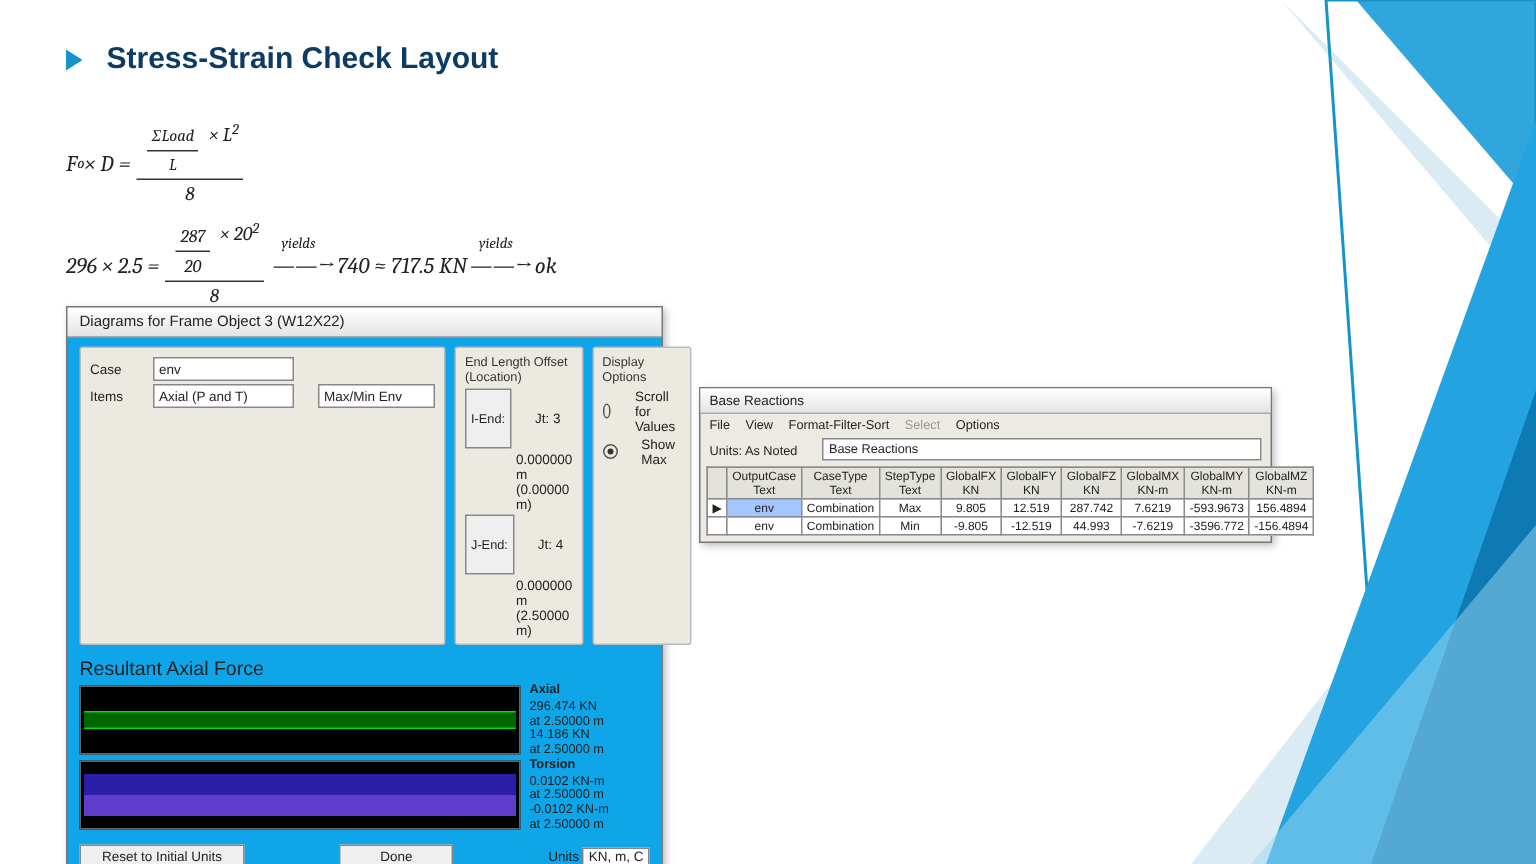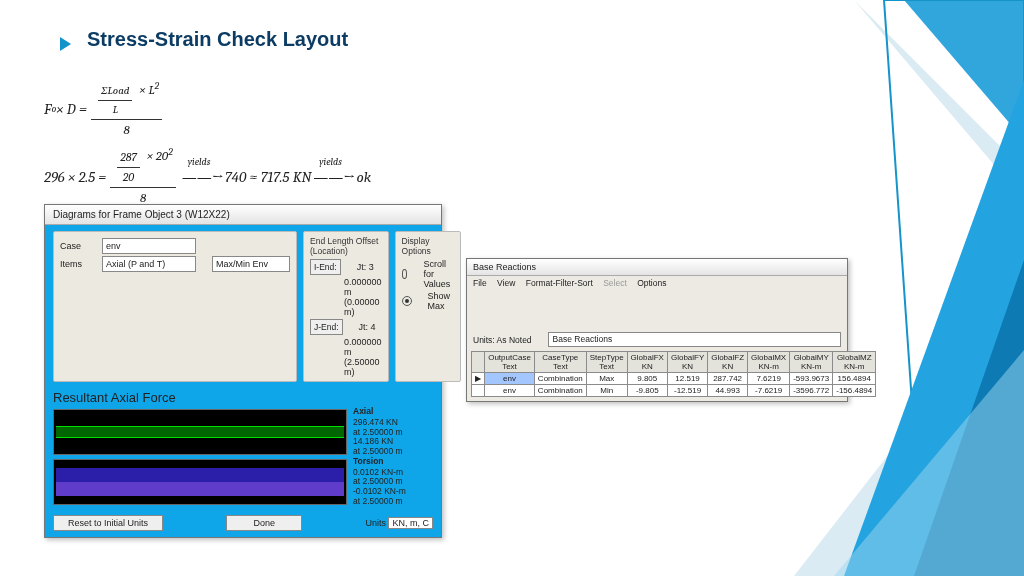--- a/index.html
+++ b/index.html
@@ -20,22 +20,21 @@
     top: 0;
     width: 300px;
     height: 576px;
     pointer-events: none;
   }
   .title-row {
     position: absolute;
     left: 44px;
     top: 28px;
     display: flex;
-    align-items: flex-end;
-    margin-left: 16px;
+    align-items: center;
   }
   .title-row .tri {
     width: 0; height: 0;
     border-top: 7px solid transparent;
     border-bottom: 7px solid transparent;
     border-left: 11px solid #1594c9;
     margin-right: 16px;
   }
   .title-row h1 {
     margin: 0;
@@ -80,21 +79,21 @@
   .panel1 .toprow { display: flex; gap: 6px; align-items: stretch; }
   .grp { border: 1px solid #bbb; background: #ece9e0; padding: 4px 6px; border-radius: 2px; }
   .grp .lgd { font-size: 8.5px; color: #333; margin-bottom: 3px; }
   .left-grp { flex: 1 1 42%; }
   .mid-grp { flex: 1 1 28%; }
   .right-grp { flex: 1 1 30%; }
   .row { display: flex; align-items: center; gap: 16px; margin: 2px 0; }
   .lbl { font-size: 9px; min-width: 26px; }
   .field { background: #fff; border: 1px solid #888; height: 14px; line-height: 14px; padding: 0 3px; font-size: 9px; }
   .dd { width: 86px; white-space: nowrap; overflow: hidden; }
-  .btn-small { background: #efefef; border: 1px solid #888; text-align: center; font-size: 8.5px; padding: 0 3px; height: 14px; line-height: 14px; }
+  .btn-small { background: #efefef; border: 1px solid #888; text-align: center; font-size: 8.5px; padding: 12px 3px; height: 14px; line-height: 14px; }
   .radio { width: 8px; height: 8px; border: 1px solid #555; border-radius: 50%; display: inline-block; vertical-align: middle; }
   .radio.on::after { content:''; display:block; width:4px; height:4px; background:#333; border-radius:50%; margin:2px; }
   .section .lgd2 { font-size: 13px; margin: 8px 0 2px; }
   .plot-row { display: flex; gap: 6px; align-items: center; }
   .plot { flex: 1 1 auto; height: 44px; background: #000; border: 1px solid #666; position: relative; }
   .plot .bar-ax { position:absolute; left:2px; right:2px; top:16px; bottom:16px; background:#060; border-top:1px solid #0d0; border-bottom:1px solid #0d0; }
   .plot .bar-tor { position:absolute; left:2px; right:2px; top:8px; bottom:8px; background:#2b1ea9; }
   .plot .bar-tor2 { position:absolute; left:2px; right:2px; top:22px; bottom:8px; background:#5f3cc9; }
   .plot-vals { width: 80px; font-size: 8.5px; line-height: 1.15; }
   .plot-vals .h { font-weight: bold; margin-bottom: 1px; }
@@ -107,21 +106,21 @@
     top: 258px;
     width: 380px;
     background: #eceae3;
     border: 1px solid #777;
     box-shadow: 2px 2px 5px rgba(0,0,0,.25);
     font-size: 8.5px;
   }
   .panel2 .bar { background: linear-gradient(#fff,#e4e4e4); border-bottom:1px solid #aaa; padding: 3px 6px; font-size: 9px; }
   .panel2 .menu { padding: 2px 6px; }
   .panel2 .menu span { margin-right: 8px; text-align: center; }
-  .panel2 .unitsrow { display:flex; padding:2px 6px; gap:16px; align-items:center;margin-top:40px; }
+  .panel2 .unitsrow { display:flex; padding:2px 6px; gap:16px; align-items:center; }
   .panel2 .unitsrow .sel { background:#fff; border:1px solid #888; padding:0 4px; height:13px; line-height:13px; flex:1; }
   .tbl { border-collapse: collapse; margin: 2px 4px 4px; font-size: 8px; background:#a3a3a3; }
   .tbl th, .tbl td { border: 1px solid #8b8b8b; padding: 1px 3px; text-align: center; background:#f2f1ec; }
   .tbl th { background:#e3e2db; font-weight: normal; }
   .tbl td { background:#fff; }
   .tbl td.sel { background:#a3c6ff; }
 </style>
 </head>
 <body>
 

